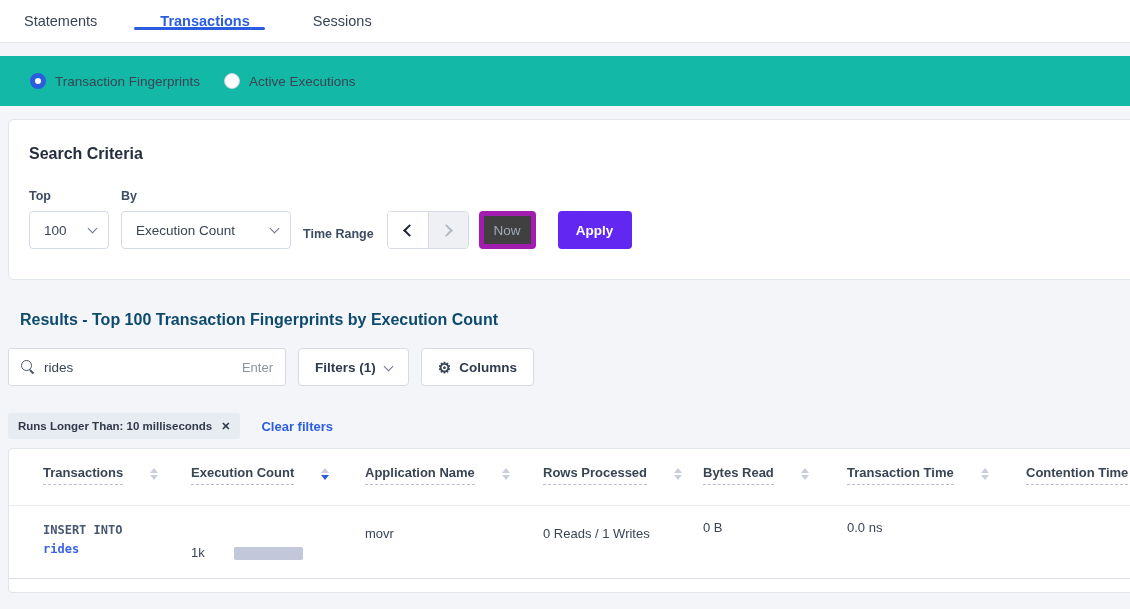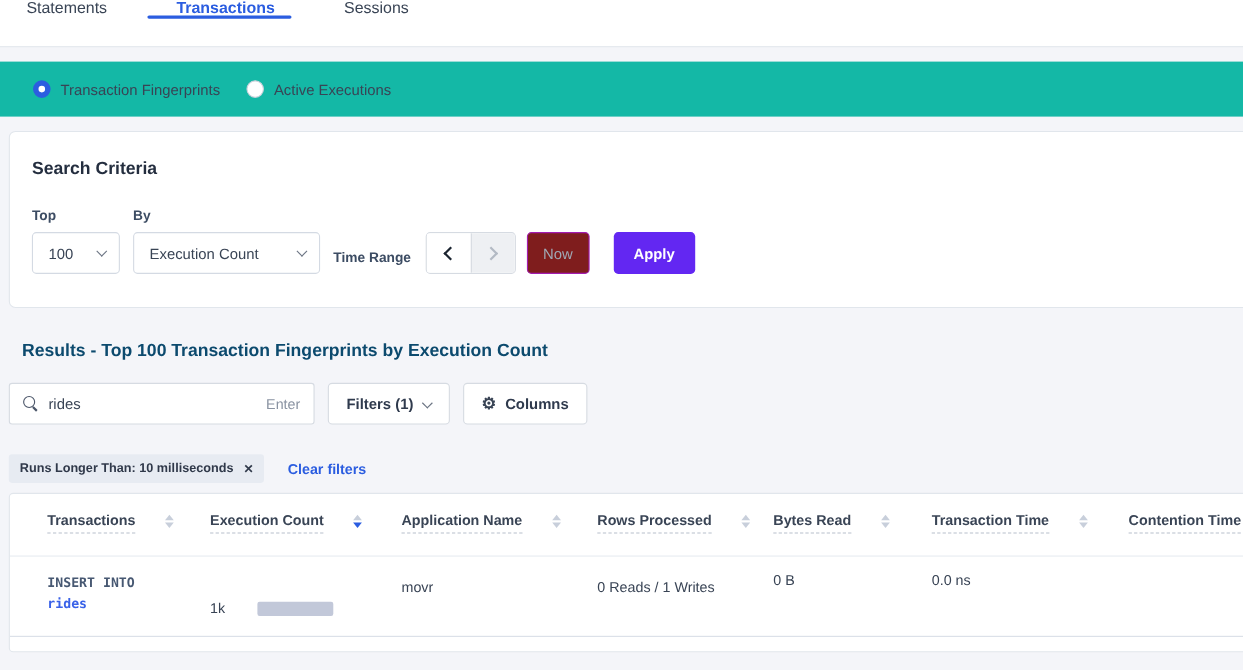--- a/index.html
+++ b/index.html
@@ -6,21 +6,21 @@
   html,body { width:1130px; height:609px; }
   body {
     font-family:"Liberation Sans", sans-serif;
     background:#f4f5f9;
     color:#394455;
     overflow:hidden;
     position:relative;
   }
   
   .tabbar { background:#fff; height:43px; border-bottom:1px solid #e0e5eb;
-            display:flex; align-items:flex-start; padding-left:24px; }
+            display:flex; align-items:center; padding-left:24px; }
   .tab { display:flex; align-items:center; font-size:14.5px; color:#394455;
          position:relative; cursor:pointer; margin-right:63px; }
   .tab.active { color:#2b5de0; font-weight:bold; }
   .tab.active::after { content:""; position:absolute; left:-26px; right:-15px;
          bottom:-1px; height:3px; background:#2b5de0; border-radius:2px; }
   
   .radio-band { background:#14b8a6; height:50px; margin-top:13px;
                 display:flex; align-items:center; padding-left:30px; }
   .radio-opt { display:flex; align-items:center; margin-right:24px; cursor:pointer; }
   .radio-circle { width:16px; height:16px; border-radius:50%; background:#fff;
@@ -50,21 +50,21 @@
   .pager { display:flex; border:1px solid #d6dbe2; border-radius:4px; overflow:hidden;
            margin-left:1px; margin-right:10px; height:38px; }
   .pager-btn { width:40px; display:flex; align-items:center; justify-content:center;
                background:#fff; cursor:pointer; }
   .pager-btn + .pager-btn { border-left:1px solid #d6dbe2; }
   .pager-btn.disabled { background:#eef0f3; cursor:default; }
   .chev-left { width:9px; height:9px; border-left:2.2px solid #1b2430;
                border-bottom:2.2px solid #1b2430; transform:rotate(45deg); margin-left:3px; }
   .chev-right { width:9px; height:9px; border-right:2.2px solid #b3bac4;
                 border-top:2.2px solid #b3bac4; transform:rotate(45deg); margin-right:3px; }
-  .btn { height:38px; border:1px solid #a21caf; border-radius:4px; background:#7f1d1d;
+  .btn { height:38px; border:5px solid #a21caf; border-radius:4px; background:#404040;
          font-size:13.5px; display:flex; align-items:center; justify-content:center;
          cursor:pointer; }
   .btn-now { width:57px; color:#a0a8b4; }
   .btn-apply { width:74px; margin-left:22px; background:#6327f2; border:none;
                color:#fff; font-weight:bold; }
   
   .results-heading { margin:31px 0 0 20px; font-size:16px; font-weight:bold; color:#0c4a6e; }
   .search-row { display:flex; margin:19px 0 0 8px; }
   .searchbox { width:278px; height:38px; background:#fff; border:1px solid #d6dbe2;
                border-radius:3px; display:flex; align-items:center; padding:0 12px; }

